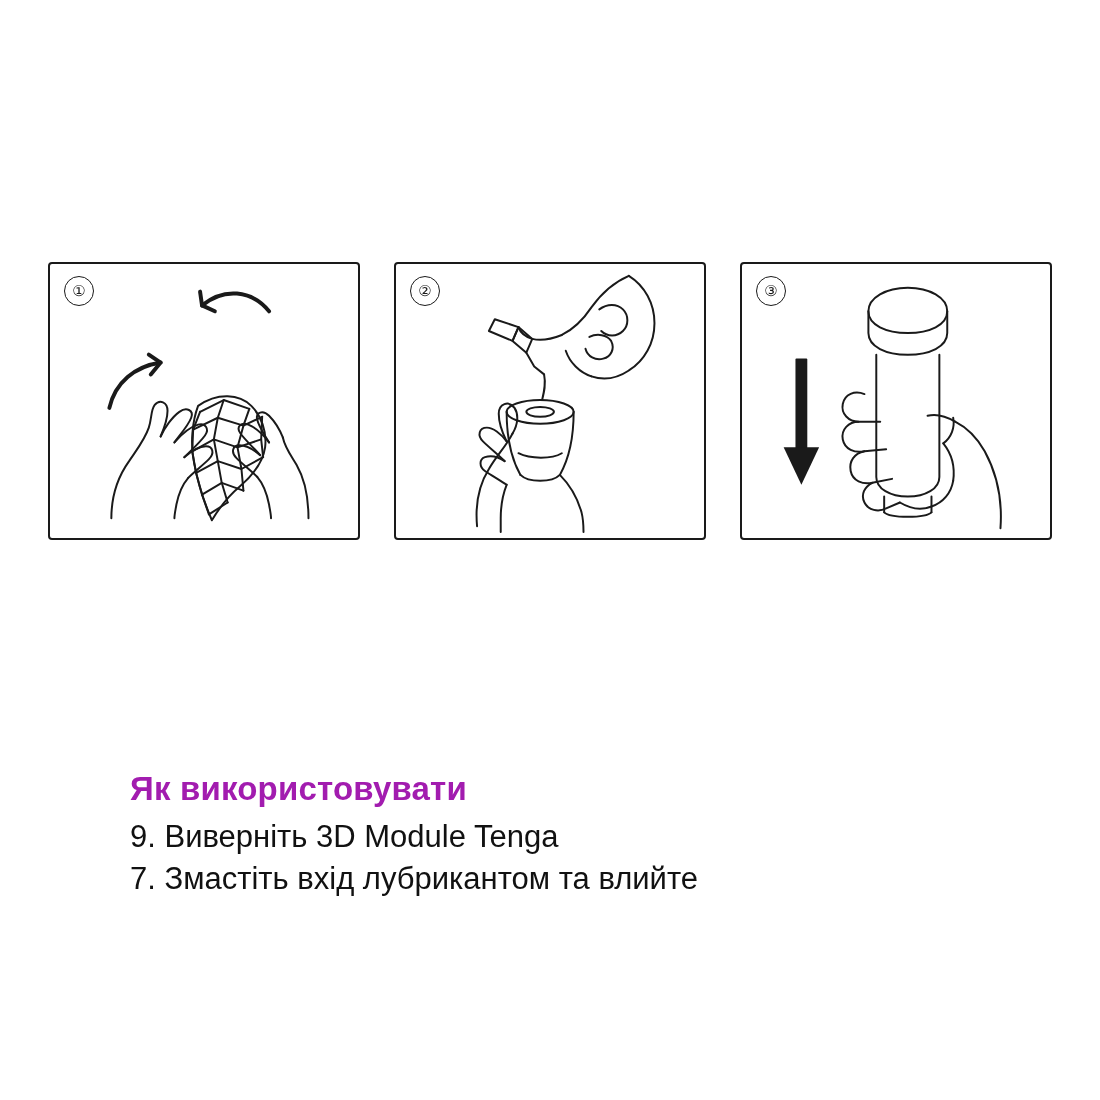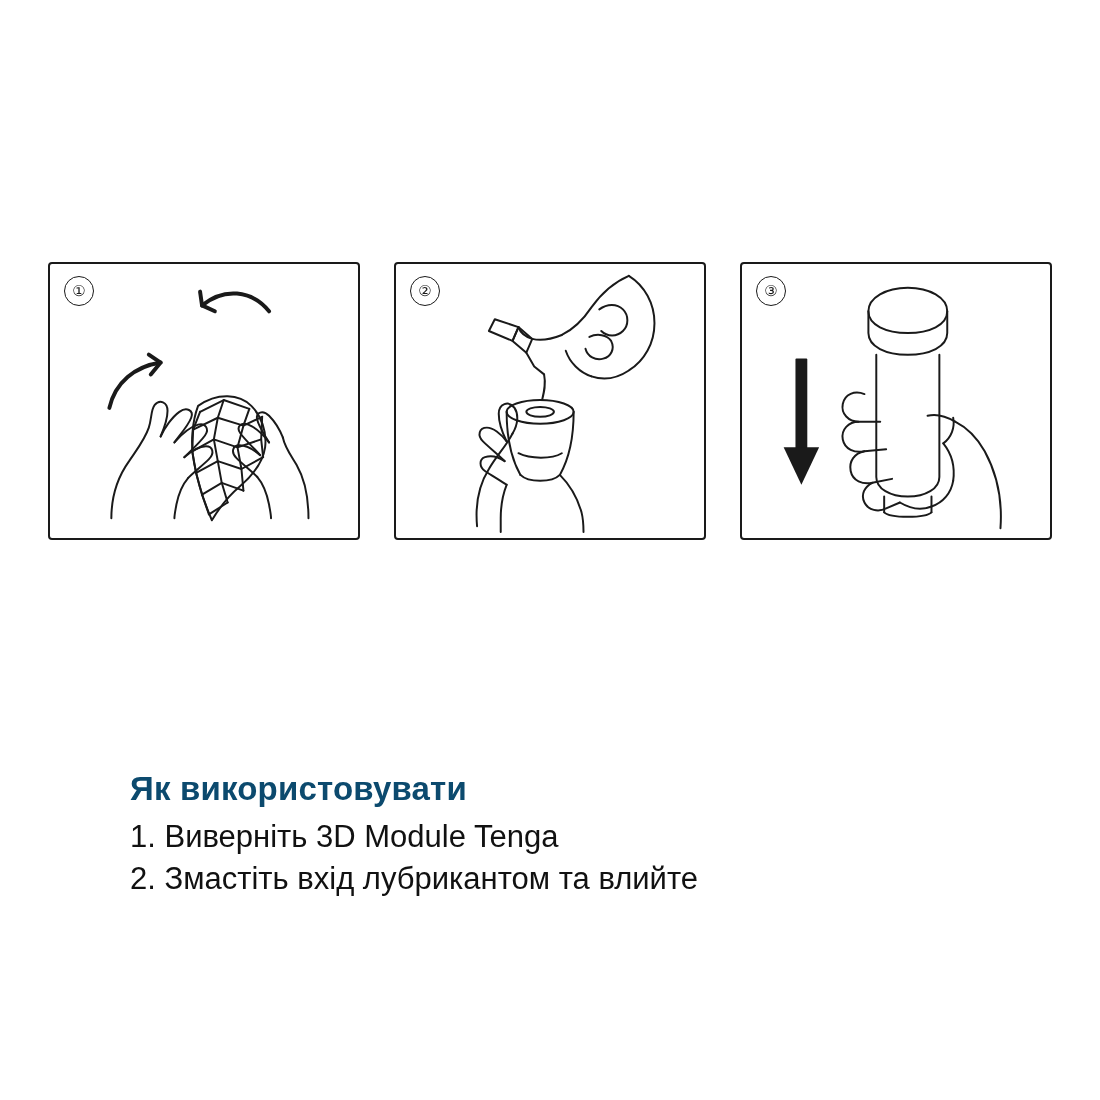--- a/index.html
+++ b/index.html
@@ -70,21 +70,21 @@
   .caption {
     position: absolute;
     left: 130px;
     top: 768px;
     width: 880px;
   }
   .caption-title {
     font-size: 33px;
     font-weight: bold;
     letter-spacing: 0.2px;
-    color: #0c4a6e;
+    color: #a21caf;
     margin: 0 0 6px 0;
     line-height: 1.26;
   }
   .caption-line {
     font-size: 31px;
     color: #111111;
     line-height: 1.38;
     margin: 0;
     font-weight: 400;
   }
@@ -213,17 +213,17 @@
             <path d="M204 182 C212 176 216 166 214 156"></path>
           </g>
         </svg>
       </div>
     </div>
 
   </div>
 
   <div class="caption">
     <p class="caption-title">Як використовувати</p>
-    <p class="caption-line">1. Виверніть 3D Module Tenga</p>
-    <p class="caption-line">2. Змастіть вхід лубрикантом та влийте</p>
+    <p class="caption-line">9. Виверніть 3D Module Tenga</p>
+    <p class="caption-line">7. Змастіть вхід лубрикантом та влийте</p>
   </div>
 
 </div>
 
 </body></html>

